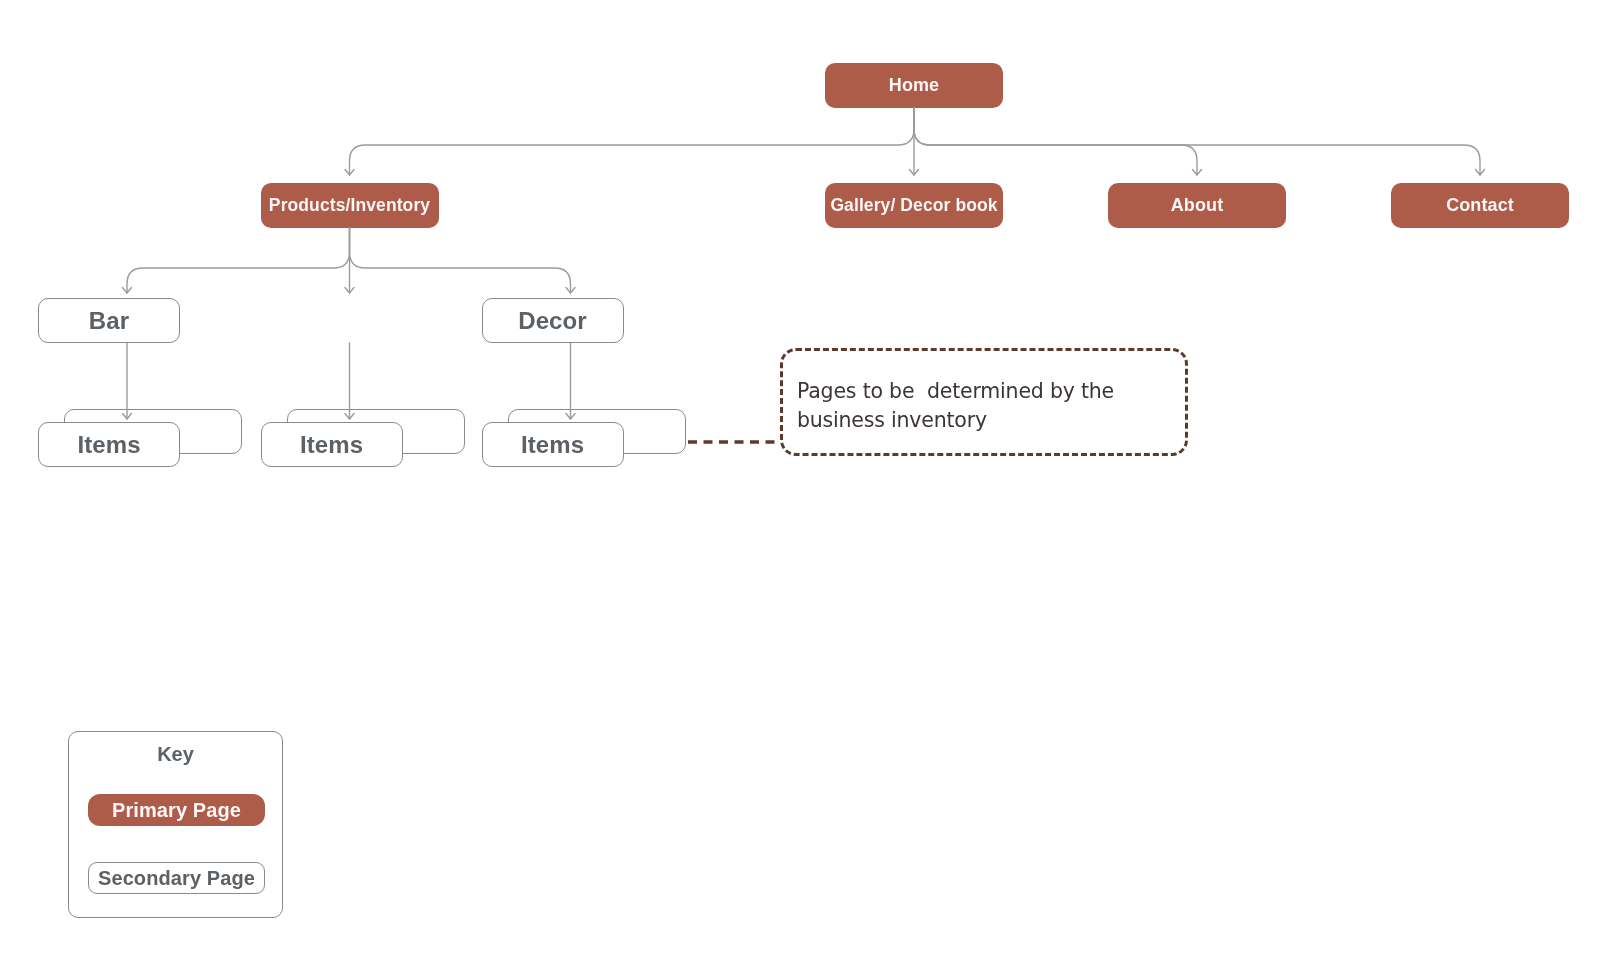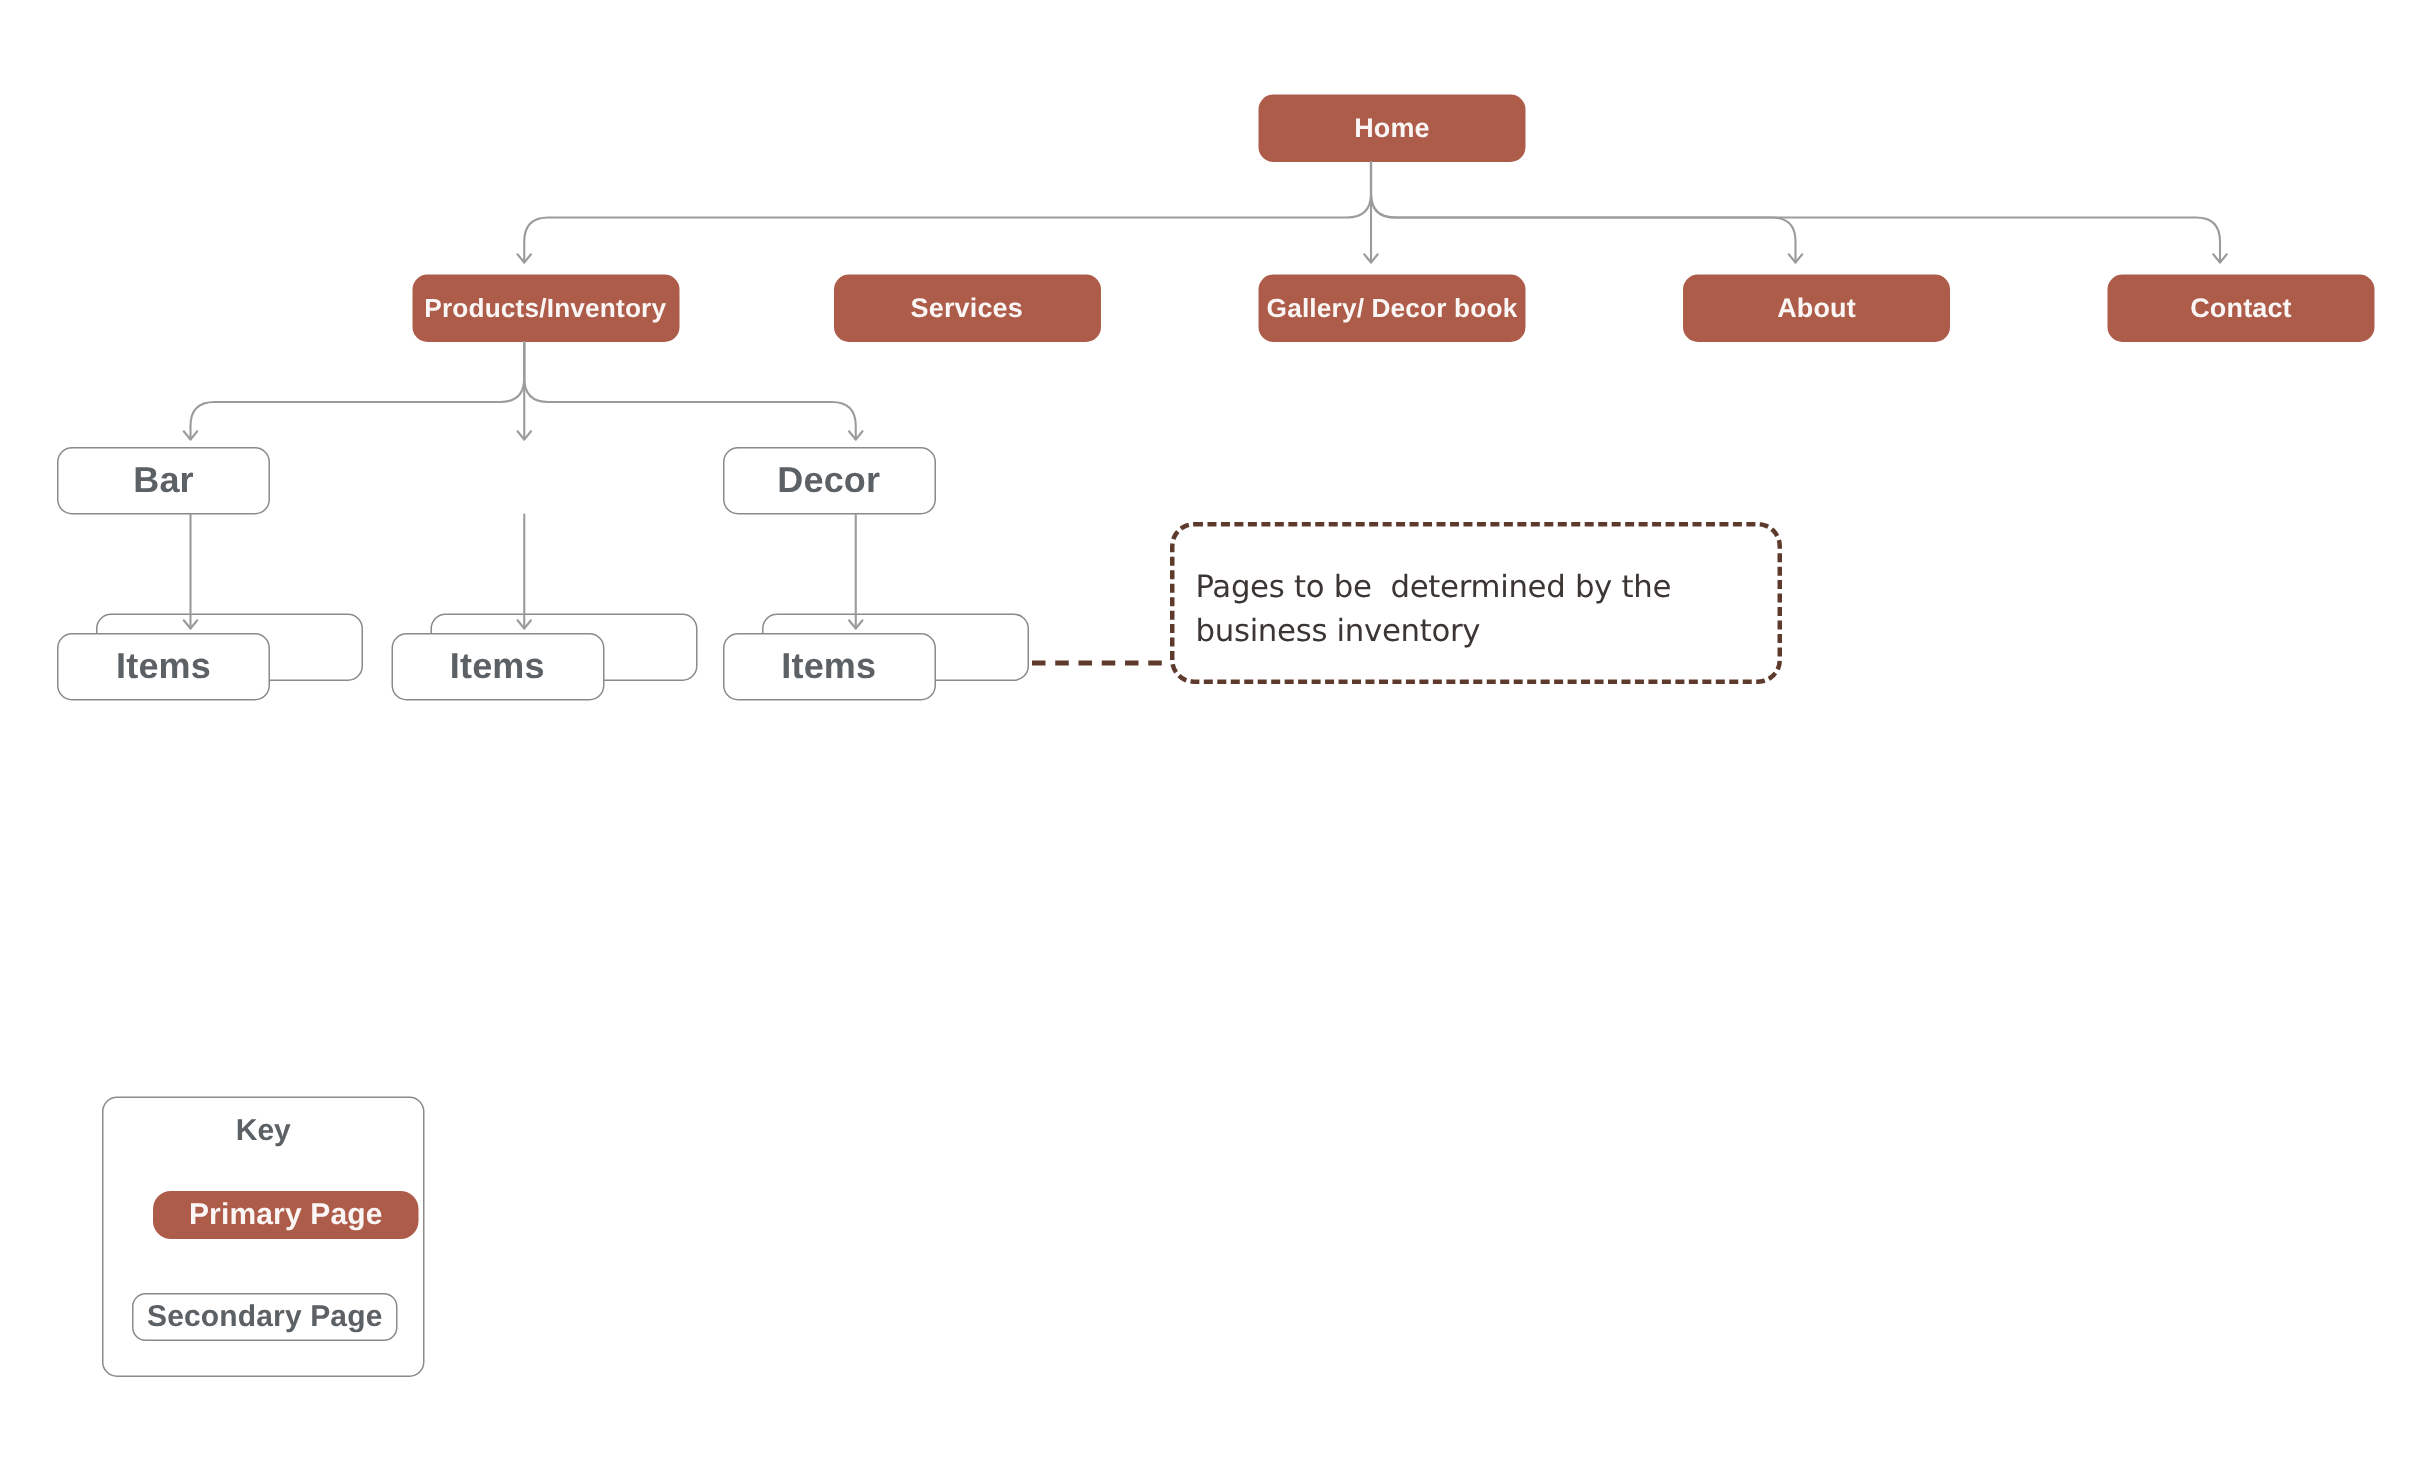--- a/index.html
+++ b/index.html
@@ -17,21 +17,21 @@
     display:flex;align-items:center;justify-content:center;
     white-space:nowrap;
     font-weight:700;
     font-size:18px;
     letter-spacing:.1px;
   }
   .primary{
     background:var(--primary,#ae5c4a);
     color:#faf6f5;
     border-radius:10px;
-    height:45px;width:178px;margin-left:14px;
+    height:45px;width:178px;
   }
   .secondary{
     background:#ffffff;
     border:1.6px solid var(--box-border,#8a8a8a);
     color:var(--box-text,#5c6166);
     border-radius:10px;
     height:45px;width:142px;
     font-size:24px;
   }
   .stackback{
@@ -129,23 +129,20 @@
     <path d="M 688 442 L 778 442" fill="none" stroke="#5e3a2c" stroke-width="3.4" stroke-dasharray="9 6.5"></path>
   </svg>
 
   <div class="node primary lvl" style="left:825px;top:63px;">
     <span>Home</span>
   </div>
 
   <div class="node primary lvl" style="left:260.5px;top:183px;font-size:17.5px;">
     <span>Products/Inventory</span>
   </div>
-  <div class="node primary lvl" style="left:541.5px;top:183px;">
-    <span>Services</span>
-  </div>
   <div class="node primary lvl" style="left:825px;top:183px;font-size:17.5px;">
     <span>Gallery/ Decor book</span>
   </div>
   <div class="node primary lvl" style="left:1108px;top:183px;">
     <span>About</span>
   </div>
   <div class="node primary lvl" style="left:1391px;top:183px;">
     <span>Contact</span>
   </div>
 

